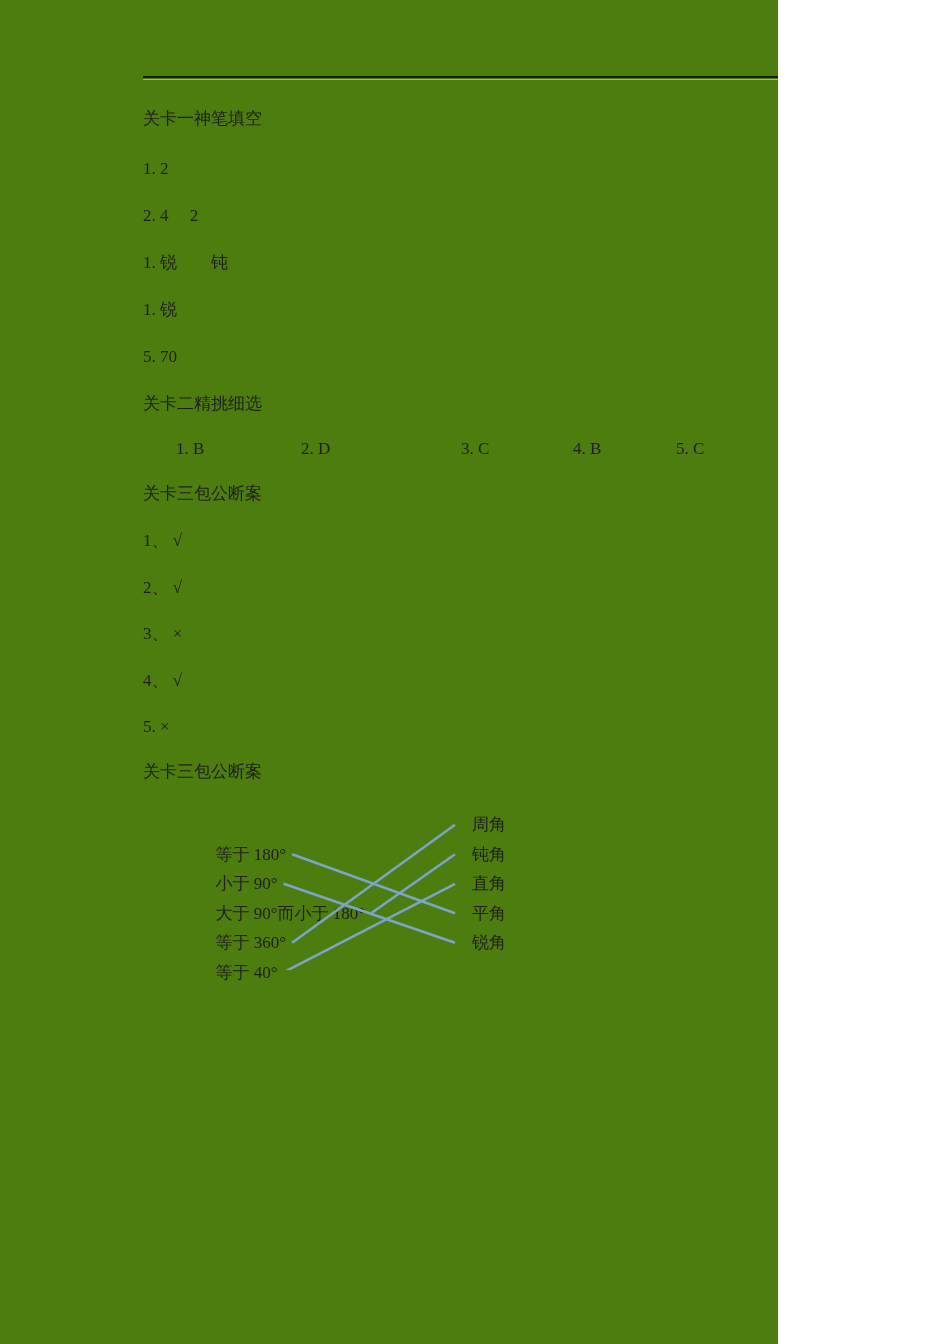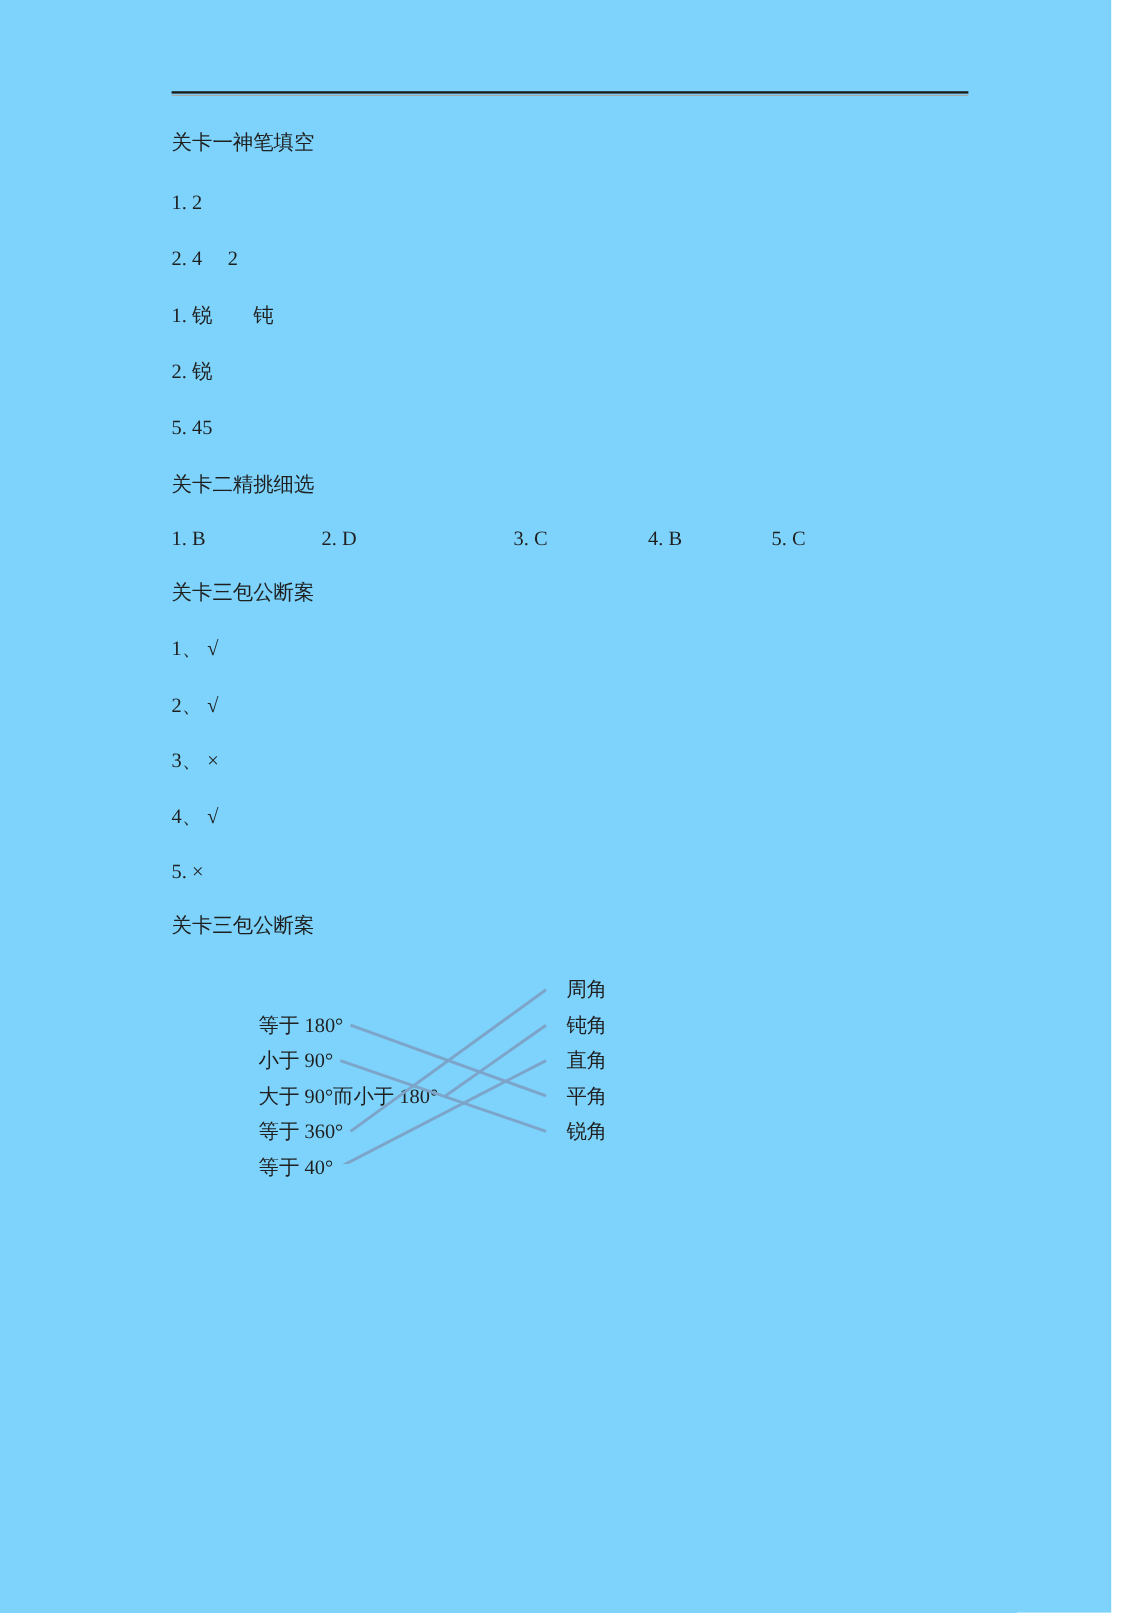--- a/index.html
+++ b/index.html
@@ -2,23 +2,23 @@
 <html><head>
 <meta charset="utf-8">
 <style>
   html, body {
     margin: 0;
     padding: 0;
     background: #ffffff;
   }
   #page {
     position: relative;
-    width: 926px;
+    width: 778px;
     height: 1344px;
-    background: #7dd3fc;
+    background: #4d7c0f;
     font-family: "Liberation Serif", "DejaVu Serif", serif;
     color: #1f1f1f;
     overflow: hidden;
   }
   .line {
     position: absolute;
     left: 143px;
     height: 22px;
     line-height: 22px;
     font-size: 17px;
@@ -40,20 +40,21 @@
     height: 1px;
     background: #a8a8a8;
   }
   .choice {
     position: absolute;
     top: 438px;
     height: 22px;
     line-height: 22px;
     font-size: 17px;
     white-space: pre;
+    margin-left: 33px;
   }
   #matching {
     position: absolute;
     left: 190px;
     top: 810px;
     width: 310px;
     height: 150px;
     font-size: 17px;
   }
   .match-row {
@@ -85,22 +86,22 @@
 
 <div id="page">
 
   <div class="rule-dark"></div>
   <div class="rule-gray"></div>
 
   <div class="line" style="top:108px">关卡一神笔填空</div>
   <div class="line" style="top:158px">1. 2</div>
   <div class="line" style="top:205px">2. 4　 2</div>
   <div class="line" style="top:252px">1. 锐　　钝</div>
-  <div class="line" style="top:299px">2. 锐</div>
-  <div class="line" style="top:346px">5. 45</div>
+  <div class="line" style="top:299px">1. 锐</div>
+  <div class="line" style="top:346px">5. 70</div>
 
   <div class="line" style="top:393px">关卡二精挑细选</div>
   <div class="choice" style="left:143px">1. B</div>
   <div class="choice" style="left:268px">2. D</div>
   <div class="choice" style="left:428px">3. C</div>
   <div class="choice" style="left:540px">4. B</div>
   <div class="choice" style="left:643px">5. C</div>
 
   <div class="line" style="top:483px">关卡三包公断案</div>
   <div class="line" style="top:530px">1、 √</div>

